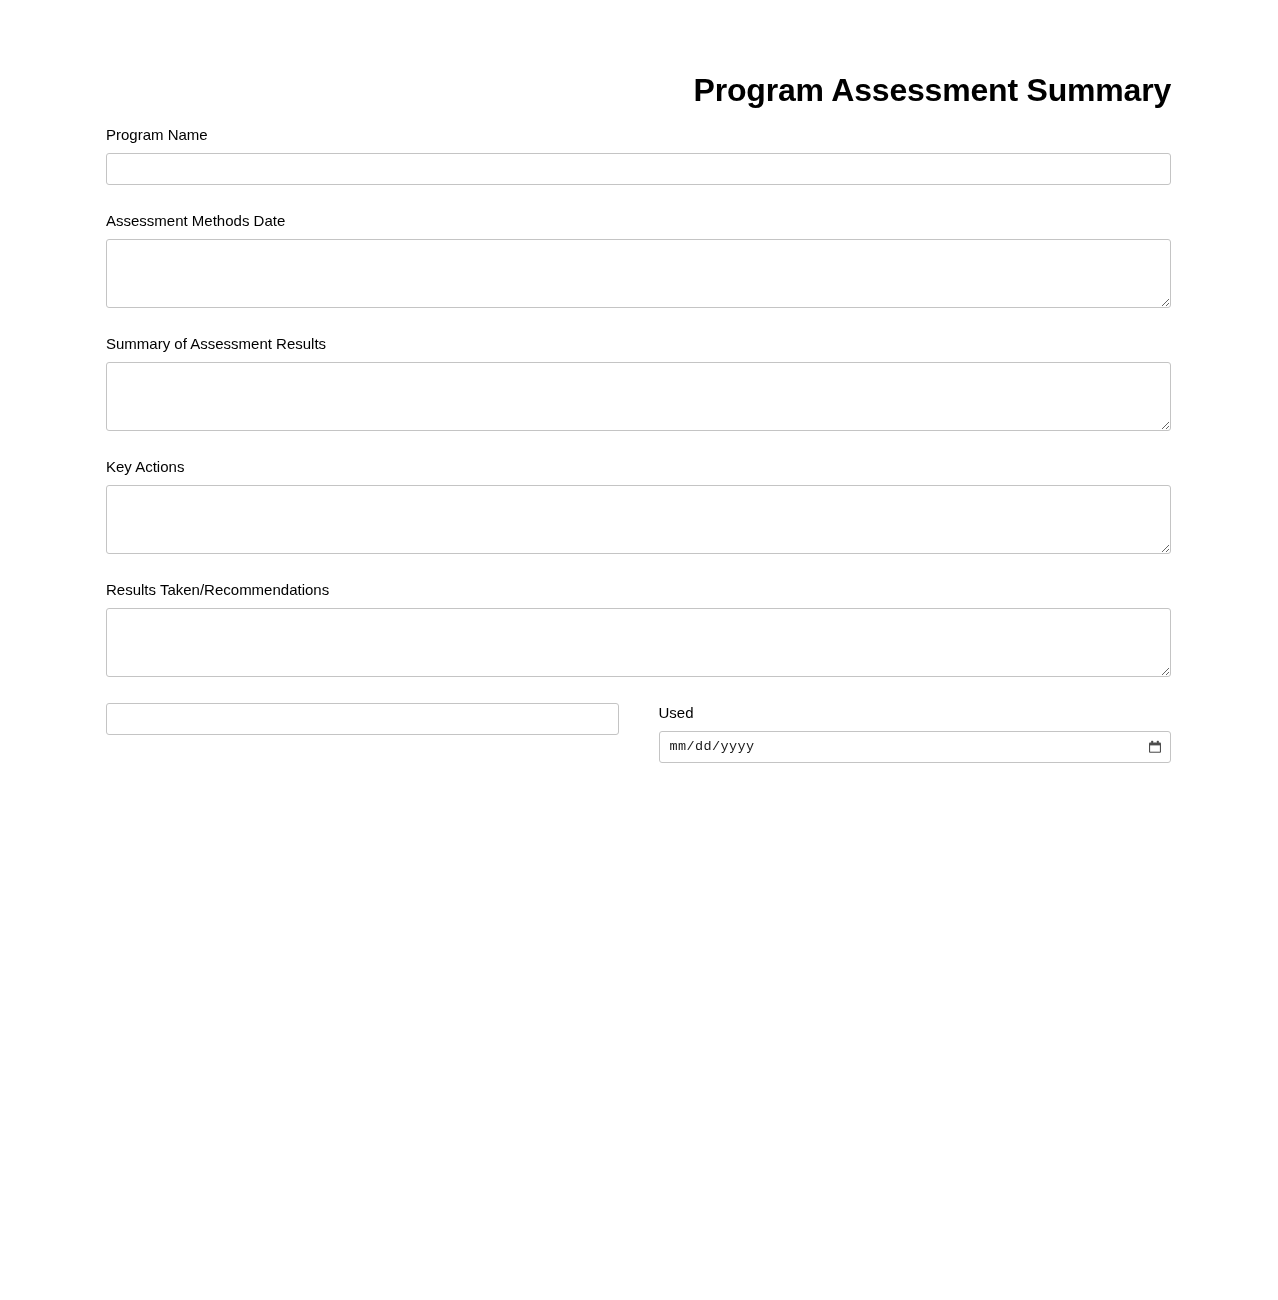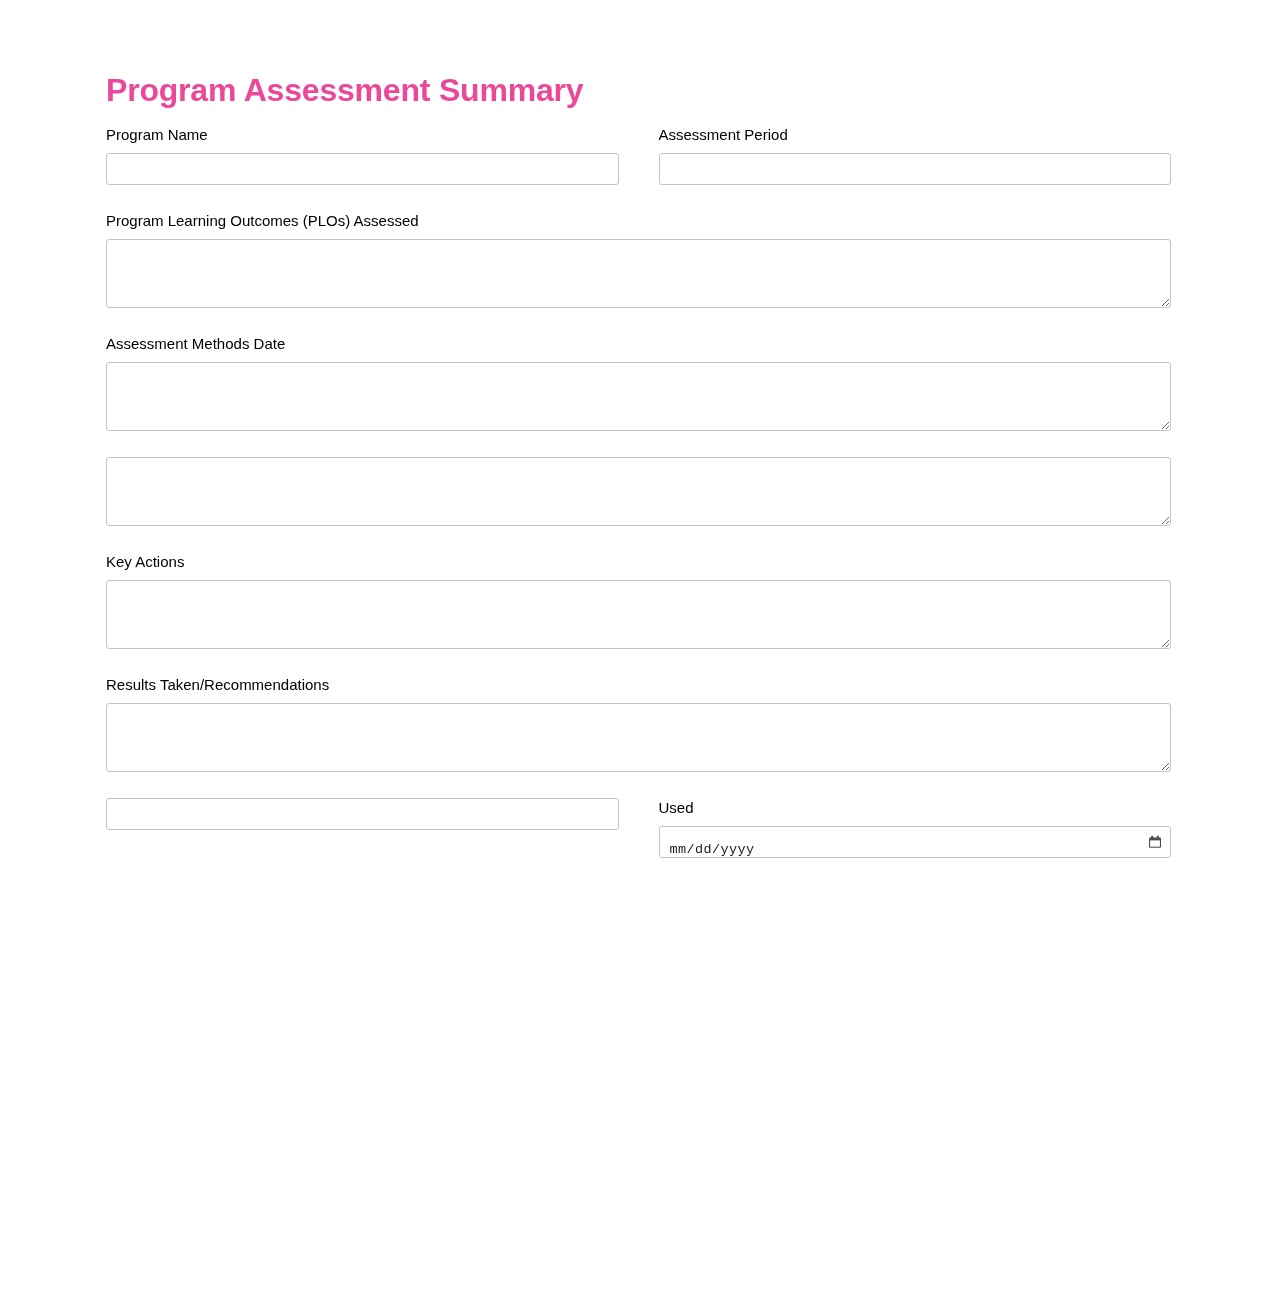--- a/index.html
+++ b/index.html
@@ -17,21 +17,22 @@
   .page {
     padding: 72px 107px 0 106px;
     box-sizing: border-box;
   }
   .form-title {
     font-size: 32px;
     font-weight: bold;
     line-height: 1.15;
     letter-spacing: -0.2px;
     margin: 0 0 16px 0;
-    color: #ec4899;
+    color: #000000;
+    text-align: right;
   }
   .row {
     display: flex;
     gap: 40px;
   }
   .col {
     flex: 1 1 0;
     min-width: 0;
   }
   .field {
@@ -88,21 +89,21 @@
     outline: none;
     font-family: "Liberation Mono", monospace;
     font-size: 13.5px;
     letter-spacing: 0.3px;
     color: #1a1a1a;
     line-height: 22px;
   }
   .date-placeholder {
     position: absolute;
     left: 11px;
-    top: 8px;
+    top: 0;
     height: 32px;
     display: flex;
     align-items: center;
     font-family: "Liberation Mono", monospace;
     font-size: 13.5px;
     letter-spacing: 0.4px;
     color: #1a1a1a;
     pointer-events: none;
   }
   .calendar-icon {
@@ -122,39 +123,30 @@
 
   <h1 class="form-title">Program Assessment Summary</h1>
 
   <div class="row">
     <div class="col">
       <div class="field">
         <label class="field-label">Program Name</label>
         <input class="text-input" type="text" placeholder="" style="">
       </div>
     </div>
-    <div class="col">
-      <div class="field">
-        <label class="field-label">Assessment Period</label>
-        <input class="text-input" type="text" placeholder="" style="">
-      </div>
-    </div>
   </div>
 
-  <div class="field">
-    <label class="field-label">Program Learning Outcomes (PLOs) Assessed</label>
-    <textarea class="text-area" placeholder="" style=""></textarea>
-  </div>
 
   <div class="field">
     <label class="field-label">Assessment Methods Date</label>
     <textarea class="text-area" placeholder="" style=""></textarea>
   </div>
 
   <div class="field">
+    <label class="field-label">Summary of Assessment Results</label>
     <textarea class="text-area" placeholder="" style=""></textarea>
   </div>
 
   <div class="field">
     <label class="field-label">Key Actions</label>
     <textarea class="text-area" placeholder="" style=""></textarea>
   </div>
 
   <div class="field">
     <label class="field-label">Results Taken/Recommendations</label>

